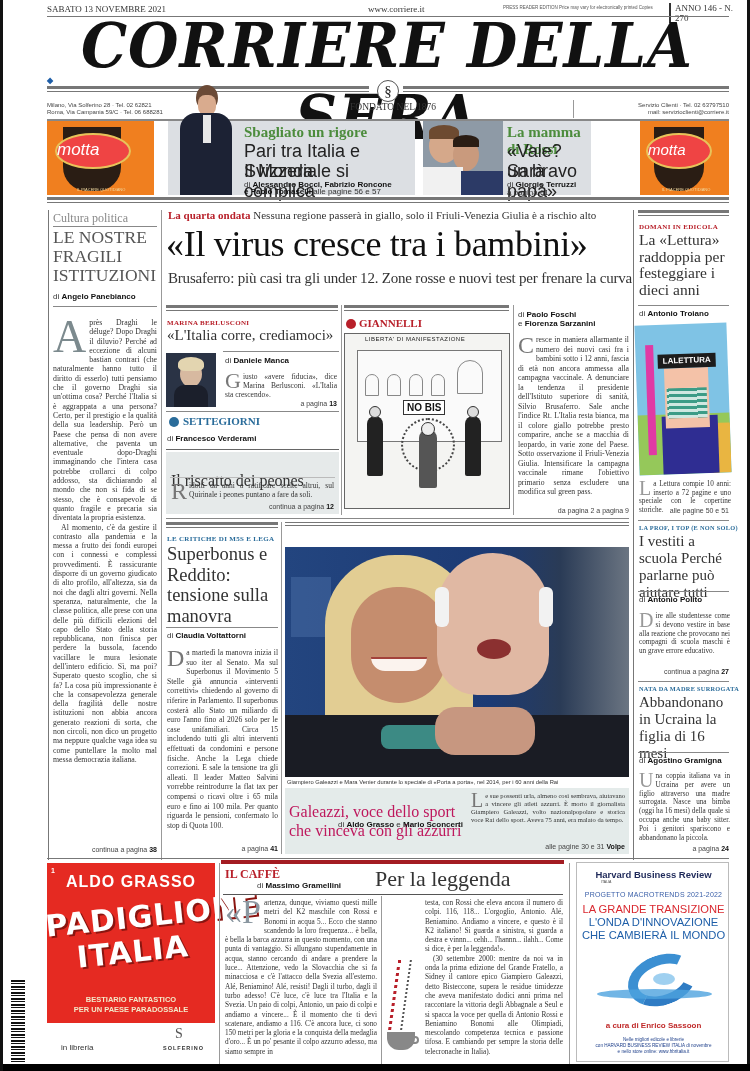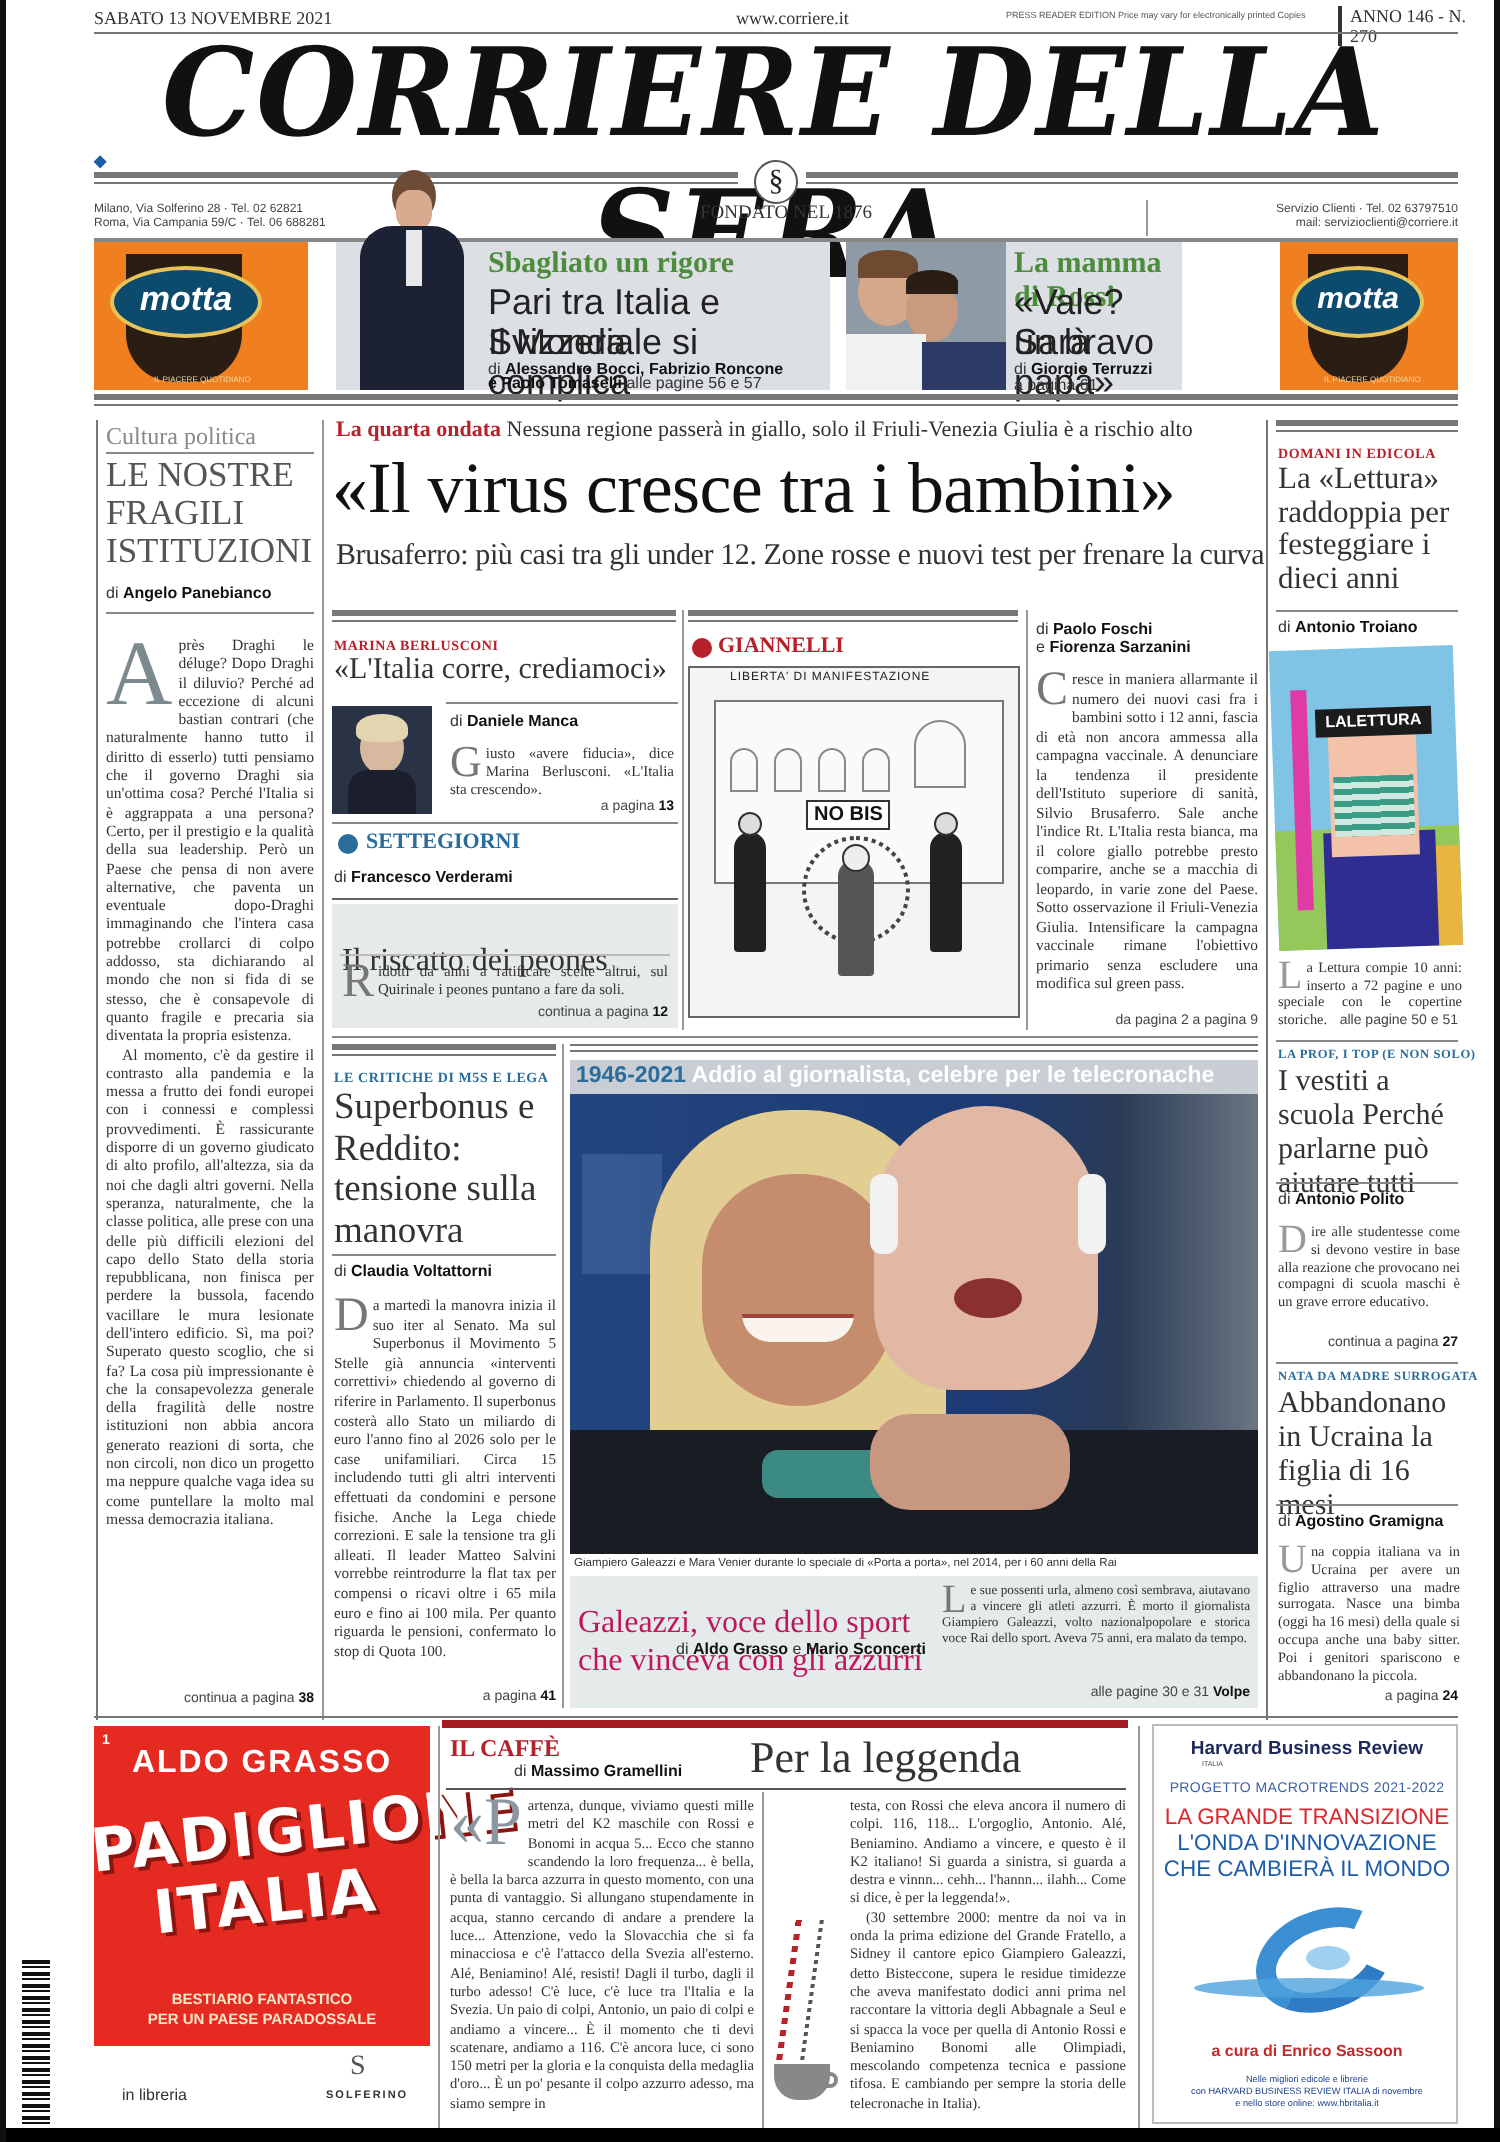--- a/index.html
+++ b/index.html
@@ -11,21 +11,21 @@
   .vrule { position: absolute; width: 1px; background: #999; }
 
   
   .topline { font-size: 9px; color: #333; }
   .masthead { left: 44px; top: 14px; width: 680px; text-align: center; font-family: "DejaVu Serif", serif; font-weight: bold; font-style: italic; font-size: 58px; letter-spacing: 1px; color: #111; transform: scaleY(1.05); }
   .small { font-size: 6px; color: #444; line-height: 7px; font-family: "Liberation Sans", sans-serif; }
 
   
   .motta { background: #f07f1f; }
   .motta .cup { position: absolute; left: 16px; top: 6px; width: 58px; height: 64px; border-radius: 0 0 24px 24px; background: #2a1d14; }
-  .motta .badge { position: absolute; left: 8px; top: 12px; width: 76px; height: 36px; border-radius: 50%; background: #0c4a6e; border: 2px solid #e8c35a; color: #fff; font-family: "Liberation Sans", sans-serif; font-weight: bold; font-style: italic; font-size: 17px; text-align: center; line-height: 30px; }
+  .motta .badge { position: absolute; left: 8px; top: 12px; width: 76px; height: 36px; border-radius: 50%; background: #ef4444; border: 2px solid #e8c35a; color: #fff; font-family: "Liberation Sans", sans-serif; font-weight: normal; font-style: italic; font-size: 17px; line-height: 30px; }
   .motta .tag { position: absolute; left: 30px; top: 66px; font-size: 4px; color: #f0d9a0; font-family: "Liberation Sans", sans-serif; }
   .teaser { background: #dcdfe3; }
   .teaser .kick { color: #4c8c3c; font-weight: bold; font-size: 15px; font-family: "Liberation Serif", serif; }
   .teaser .hl { font-family: "Liberation Sans", sans-serif; font-size: 18px; line-height: 20px; color: #222; }
   .teaser .by { font-family: "Liberation Sans", sans-serif; font-size: 8px; color: #333; line-height: 10px; }
   .teaser .by b { font-weight: bold; }
 
   
   .kicker-red { color: #b8202a; font-weight: bold; }
   .kicker-cap { font-family: "Liberation Serif", serif; font-size: 7px; font-weight: bold; letter-spacing: .3px; }
@@ -196,24 +196,20 @@
   <div class="dbl" style="left:163px;top:522px;width:112px;"></div>
   <div class="vrule" style="left:278px;top:522px;height:332px;"></div>
   <div class="abs kicker-cap" style="left:164px;top:535px;color:#2a6c9a;">LE CRITICHE DI M5S E LEGA</div>
   <div class="abs" style="left:164px;top:544px;width:112px;font-size:18.5px;line-height:20.5px;color:#333;">Superbonus e Reddito: tensione sulla manovra</div>
   <div class="rule" style="left:163px;top:627px;width:112px;height:1px;"></div>
   <div class="abs by" style="left:164px;top:631px;"><span>di</span> <b>Claudia Voltattorni</b></div>
   <div class="abs body" style="left:164px;top:648px;width:111px;font-size:7.6px;line-height:9.6px;"><span class="drop-sm" style="font-size:24px;line-height:20px;">D</span><span>a martedì la manovra inizia il suo iter al Senato. Ma sul Superbonus il Movimento 5 Stelle già annuncia «interventi correttivi» chiedendo al governo di riferire in Parlamento. Il superbonus costerà allo Stato un miliardo di euro l'anno fino al 2026 solo per le case unifamiliari. Circa 15 includendo tutti gli altri interventi effettuati da condomini e persone fisiche. Anche la Lega chiede correzioni. E sale la tensione tra gli alleati. Il leader Matteo Salvini vorrebbe reintrodurre la flat tax per compensi o ricavi oltre i 65 mila euro e fino ai 100 mila. Per quanto riguarda le pensioni, confermato lo stop di Quota 100.</span></div>
   <div class="abs cont" style="left:164px;top:845px;width:111px;"><span>a pagina</span> <b>41</b></div>
 
   <div class="dbl" style="left:282px;top:522px;width:344px;height:4px;border-top-width:1px;"></div>
-  <div class="abs" style="left:282px;top:530px;width:344px;height:17px;background:#c8ced4;white-space:nowrap;font-family:'Liberation Sans',sans-serif;font-weight:bold;font-size:11.5px;line-height:17px;padding-left:3px;">
-    <span style="color:#2a6c9a;">1946-2021</span>
-    <span style="color:#fff;">Addio al giornalista, celebre per le telecronache</span>
-  </div>
   <div class="abs img-box" style="left:282px;top:547px;width:344px;height:230px;background:#1d3d78;">
     <div class="ph" style="left:0;top:0;width:344px;height:230px;background:linear-gradient(90deg,#23457f 0%,#1c3a74 60%,#2a3b56 80%,#6b7582 100%);"></div>
     <div class="ph" style="left:6px;top:30px;width:40px;height:60px;background:#4a6ea6;opacity:.5;"></div>
     <div class="ph" style="left:40px;top:8px;width:148px;height:200px;border-radius:70px 70px 30px 30px;background:#e2cd93;"></div>
     <div class="ph" style="left:66px;top:40px;width:96px;height:116px;border-radius:48px 48px 50px 50px;background:#c58d6e;"></div>
     <div class="ph" style="left:86px;top:110px;width:56px;height:14px;border-radius:0 0 28px 28px;background:#fbf3ee;border-top:2px solid #a3423b;"></div>
     <div class="ph" style="left:152px;top:6px;width:112px;height:142px;border-radius:56px 56px 40px 40px;background:#e0b8a3;"></div>
     <div class="ph" style="left:150px;top:40px;width:14px;height:40px;border-radius:6px;background:#f2f2f2;"></div>
     <div class="ph" style="left:254px;top:40px;width:14px;height:40px;border-radius:6px;background:#f2f2f2;"></div>
     <div class="ph" style="left:192px;top:92px;width:34px;height:20px;border-radius:50%;background:#8b3030;"></div>

